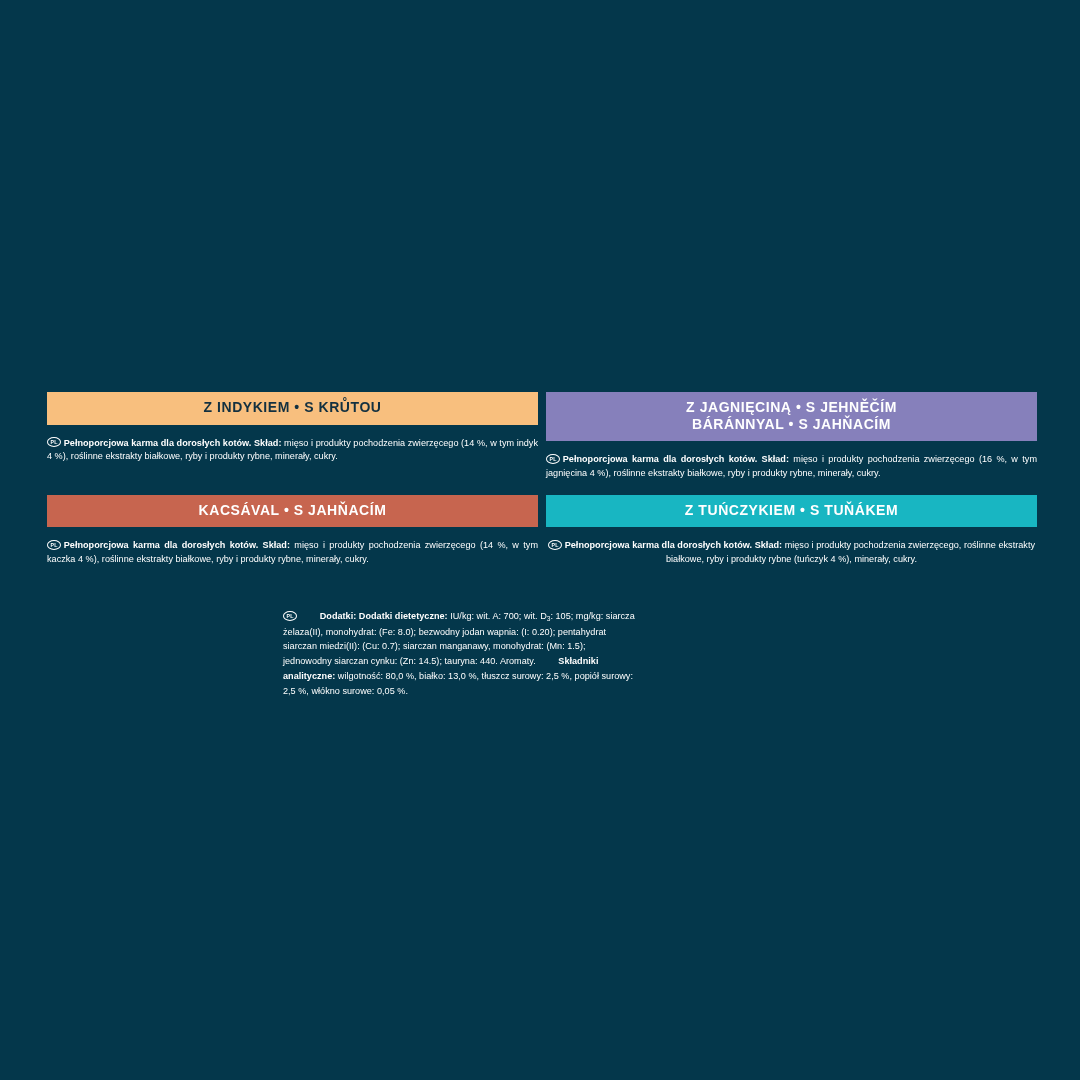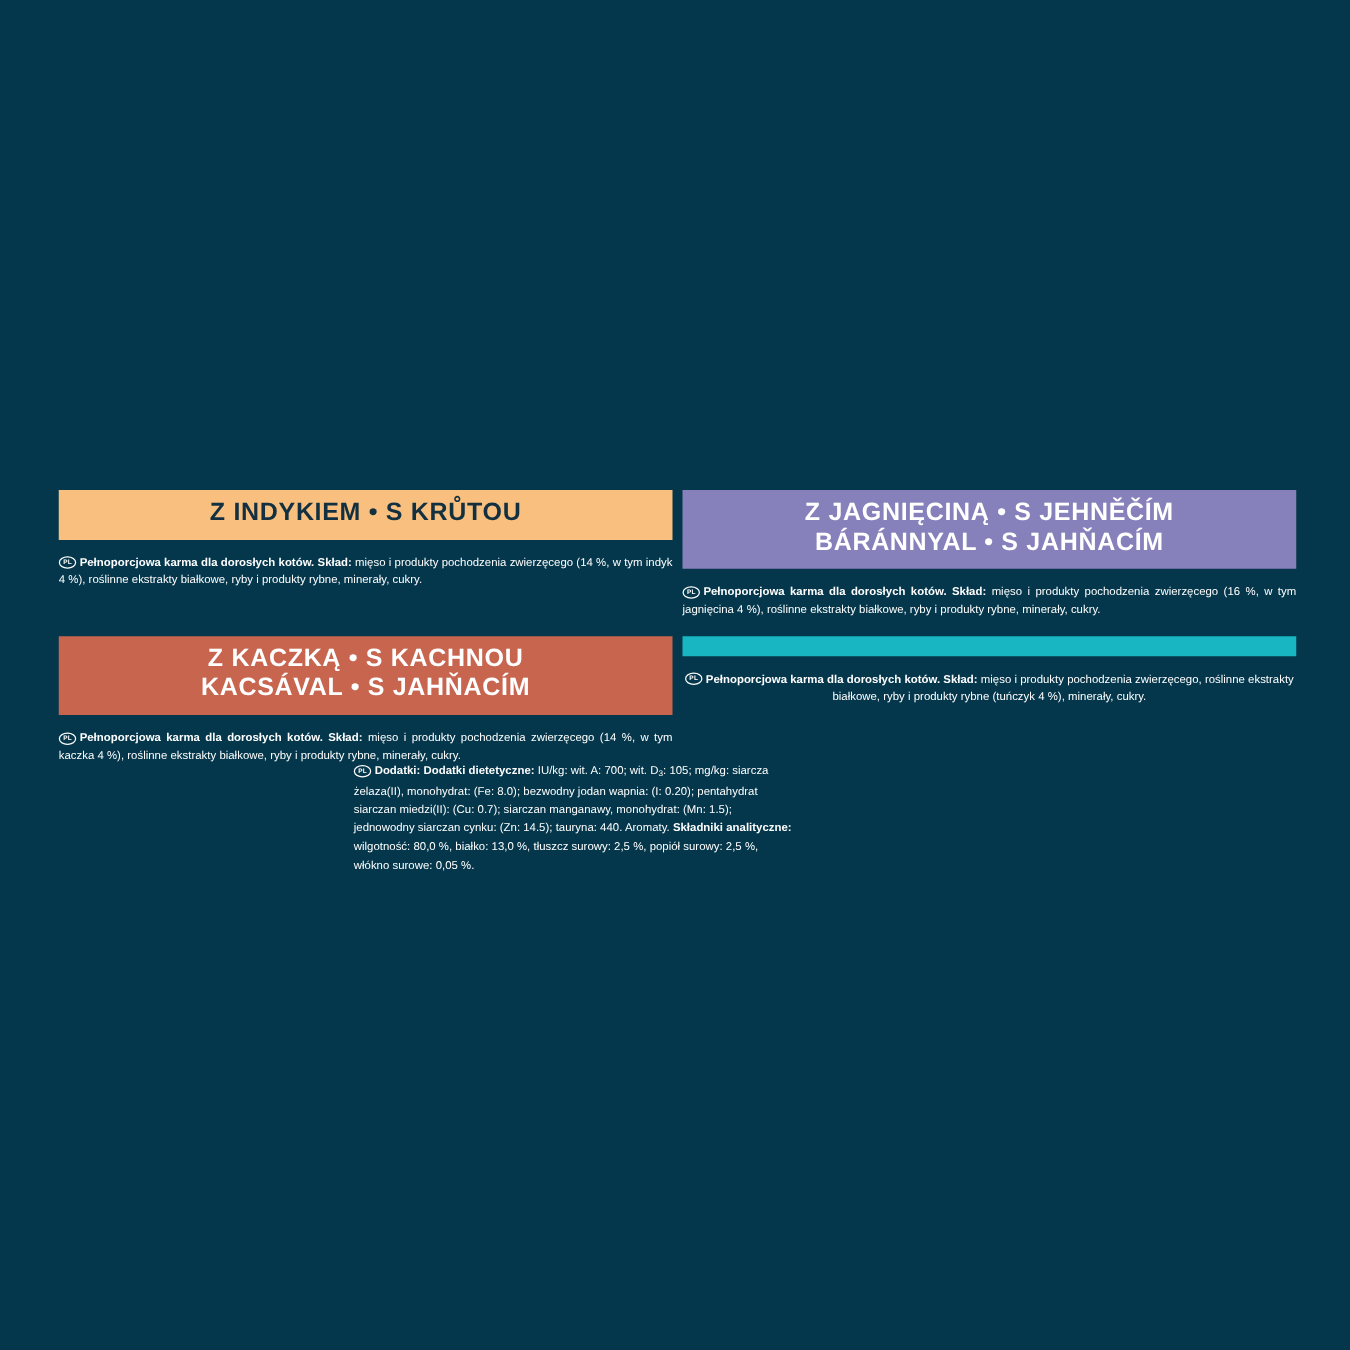--- a/index.html
+++ b/index.html
@@ -29,21 +29,21 @@
   .cell { width:491px; }
 
   .variant-bar {
     width:100%;
     padding:7px 6px 9px 6px;
     text-align:center;
     line-height:1.18;
   }
   .variant-bar .ln {
     display:block;
-    font-size:20px;
+    font-size:14px;
     font-weight:700;
     letter-spacing:0.55px;
     white-space:nowrap;
   }
 
   .bar-turkey { background:#f8bf7e; }
   .bar-turkey .ln { color:#123040; }
   .bar-lamb   { background:#8680bb; }
   .bar-lamb   .ln { color:#ffffff;text-align:center; }
   .bar-duck   { background:#c7654f; }
@@ -84,21 +84,21 @@
   .additives {
     position:absolute;
     left:283px; top:609px;
     width:352px;
     color:#ffffff;
     font-size:9.1px;
     line-height:1.62;
     letter-spacing:0.02px;
     text-align:left;
   }
-  .additives b { font-weight:700; }
+  .additives b { font-weight:700;margin-left:20px; }
   .additives sub { font-size:6.6px; vertical-align:-2px; }
 </style>
 </head>
 <body>
 
 <div class="page">
 
   <div class="grid">
 
     <div class="row">
@@ -119,28 +119,28 @@
       </div>
 
     </div>
 
     <div class="row-gap"></div>
 
     <div class="row">
 
       <div class="cell">
         <div class="variant-bar bar-duck">
-          <span class="ln">Z KACZKĄ • S KACHNOU</span>
           <span class="ln">KACSÁVAL • S JAHŇACÍM</span>
         </div>
         <p class="ing"><span class="flag">PL</span><b>Pełnoporcjowa karma dla dorosłych kotów. Skład:</b><span> mięso i produkty pochodzenia zwierzęcego (14 %, w tym kaczka 4 %), roślinne ekstrakty białkowe, ryby i produkty rybne, minerały, cukry.</span></p>
       </div>
 
       <div class="cell">
         <div class="variant-bar bar-tuna">
+          <span class="ln">Z TUŃCZYKIEM • S TUŇÁKEM</span>
         </div>
         <p class="ing centered"><span class="flag">PL</span><b>Pełnoporcjowa karma dla dorosłych kotów. Skład:</b><span> mięso i produkty pochodzenia zwierzęcego, roślinne ekstrakty białkowe, ryby i produkty rybne (tuńczyk 4 %), minerały, cukry.</span></p>
       </div>
 
     </div>
   </div>
 
   <p class="additives"><span class="flag">PL</span><b>Dodatki: Dodatki dietetyczne:</b><span> IU/kg: wit. A: 700; wit. D</span><sub>3</sub><span>: 105; mg/kg: siarcza żelaza(II), monohydrat: (Fe: 8.0); bezwodny jodan wapnia: (I: 0.20); pentahydrat siarczan miedzi(II): (Cu: 0.7); siarczan manganawy, monohydrat: (Mn: 1.5); jednowodny siarczan cynku: (Zn: 14.5); tauryna: 440. Aromaty. </span><b>Składniki analityczne:</b><span> wilgotność: 80,0 %, białko: 13,0 %, tłuszcz surowy: 2,5 %, popiół surowy: 2,5 %, włókno surowe: 0,05 %.</span></p>
 
 </div>

